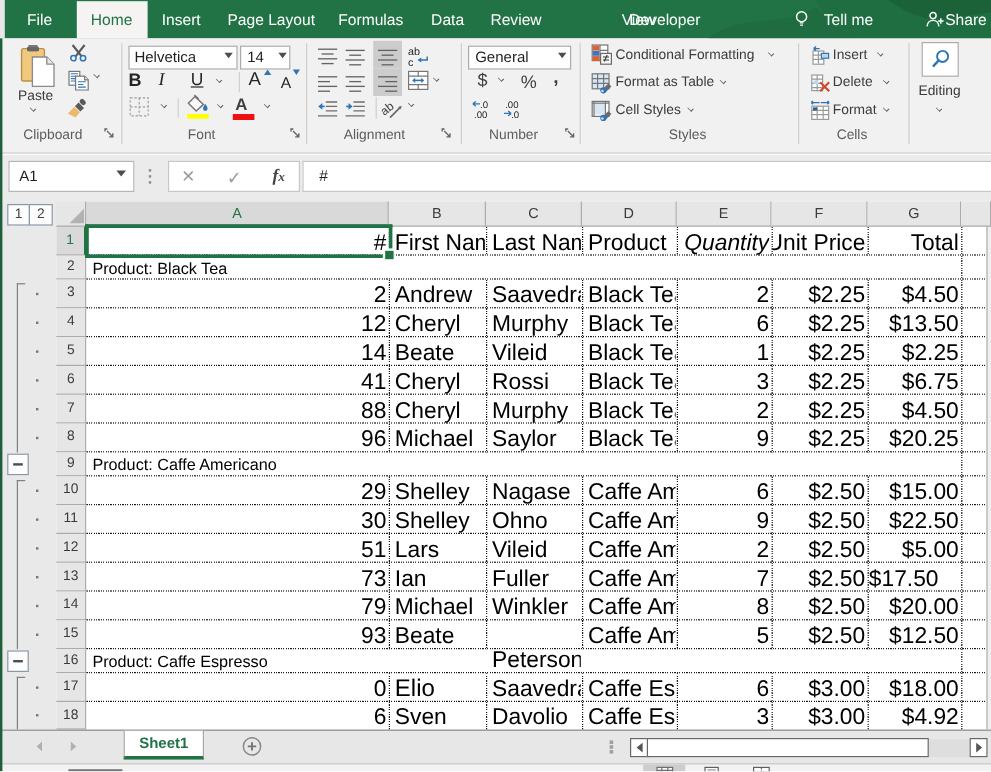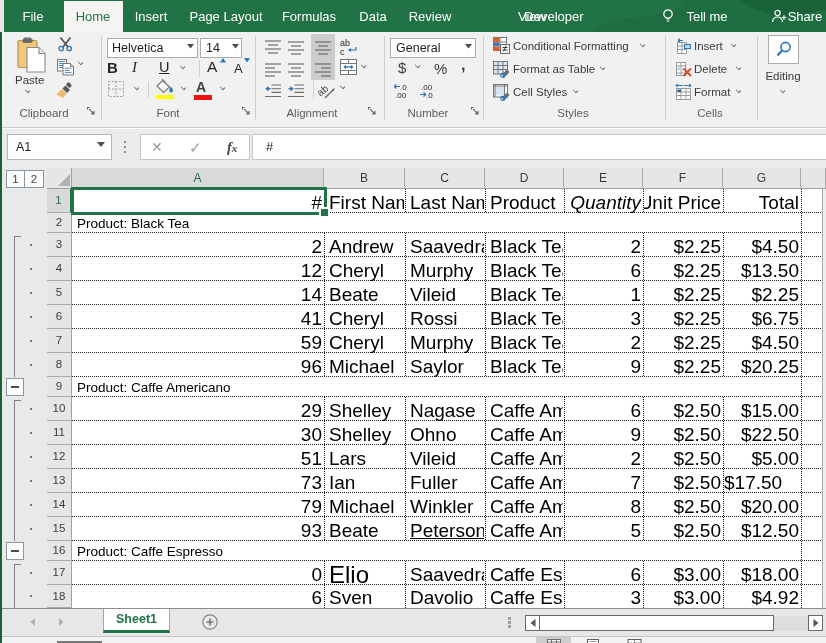--- a/index.html
+++ b/index.html
@@ -404,21 +404,21 @@
 <div class="cell" style="left:565px;top:281px;width:76px;height:24px;line-height:27px;text-align:right;direction:rtl;font-size:19px;">1</div>
 <div class="cell" style="left:644px;top:281px;width:77px;height:24px;line-height:27px;text-align:right;direction:rtl;font-size:19px;">$2.25</div>
 <div class="cell" style="left:724px;top:281px;width:75px;height:24px;line-height:27px;text-align:right;direction:rtl;font-size:19px;">$2.25</div>
 <div class="cell" style="left:73px;top:305px;width:249px;height:24px;line-height:27px;text-align:right;direction:rtl;font-size:19px;">41</div>
 <div class="cell" style="left:329px;top:305px;width:75px;height:24px;line-height:27px;font-size:19px;">Cheryl</div>
 <div class="cell" style="left:410px;top:305px;width:74px;height:24px;line-height:27px;font-size:19px;">Rossi</div>
 <div class="cell" style="left:490px;top:305px;width:73px;height:24px;line-height:27px;font-size:19px;">Black Tea</div>
 <div class="cell" style="left:565px;top:305px;width:76px;height:24px;line-height:27px;text-align:right;direction:rtl;font-size:19px;">3</div>
 <div class="cell" style="left:644px;top:305px;width:77px;height:24px;line-height:27px;text-align:right;direction:rtl;font-size:19px;">$2.25</div>
 <div class="cell" style="left:724px;top:305px;width:75px;height:24px;line-height:27px;text-align:right;direction:rtl;font-size:19px;">$6.75</div>
-<div class="cell" style="left:73px;top:329px;width:249px;height:24px;line-height:27px;text-align:right;direction:rtl;font-size:19px;">59</div>
+<div class="cell" style="left:73px;top:329px;width:249px;height:24px;line-height:27px;text-align:right;direction:rtl;font-size:19px;">88</div>
 <div class="cell" style="left:329px;top:329px;width:75px;height:24px;line-height:27px;font-size:19px;">Cheryl</div>
 <div class="cell" style="left:410px;top:329px;width:74px;height:24px;line-height:27px;font-size:19px;">Murphy</div>
 <div class="cell" style="left:490px;top:329px;width:73px;height:24px;line-height:27px;font-size:19px;">Black Tea</div>
 <div class="cell" style="left:565px;top:329px;width:76px;height:24px;line-height:27px;text-align:right;direction:rtl;font-size:19px;">2</div>
 <div class="cell" style="left:644px;top:329px;width:77px;height:24px;line-height:27px;text-align:right;direction:rtl;font-size:19px;">$2.25</div>
 <div class="cell" style="left:724px;top:329px;width:75px;height:24px;line-height:27px;text-align:right;direction:rtl;font-size:19px;">$4.50</div>
 <div class="cell" style="left:73px;top:353px;width:249px;height:24px;line-height:27px;text-align:right;direction:rtl;font-size:19px;">96</div>
 <div class="cell" style="left:329px;top:353px;width:75px;height:24px;line-height:27px;font-size:19px;">Michael</div>
 <div class="cell" style="left:410px;top:353px;width:74px;height:24px;line-height:27px;font-size:19px;">Saylor</div>
 <div class="cell" style="left:490px;top:353px;width:73px;height:24px;line-height:27px;font-size:19px;">Black Tea</div>
@@ -455,27 +455,27 @@
 <div class="cell" style="left:724px;top:469px;width:75px;height:24px;line-height:27px;text-align:left;direction:rtl;font-size:19px;">$17.50</div>
 <div class="cell" style="left:73px;top:493px;width:249px;height:24px;line-height:27px;text-align:right;direction:rtl;font-size:19px;">79</div>
 <div class="cell" style="left:329px;top:493px;width:75px;height:24px;line-height:27px;font-size:19px;">Michael</div>
 <div class="cell" style="left:410px;top:493px;width:74px;height:24px;line-height:27px;font-size:19px;">Winkler</div>
 <div class="cell" style="left:490px;top:493px;width:73px;height:24px;line-height:27px;font-size:19px;">Caffe Americano</div>
 <div class="cell" style="left:565px;top:493px;width:76px;height:24px;line-height:27px;text-align:right;direction:rtl;font-size:19px;">8</div>
 <div class="cell" style="left:644px;top:493px;width:77px;height:24px;line-height:27px;text-align:right;direction:rtl;font-size:19px;">$2.50</div>
 <div class="cell" style="left:724px;top:493px;width:75px;height:24px;line-height:27px;text-align:right;direction:rtl;font-size:19px;">$20.00</div>
 <div class="cell" style="left:73px;top:517px;width:249px;height:24px;line-height:27px;text-align:right;direction:rtl;font-size:19px;">93</div>
 <div class="cell" style="left:329px;top:517px;width:75px;height:24px;line-height:27px;font-size:19px;">Beate</div>
-<div class="cell" style="left:410px;top:517px;width:74px;height:24px;line-height:27px;font-size:19px;text-decoration:underline;">Peterson</div>
+<div class="cell" style="left:410px;top:537px;width:74px;height:24px;line-height:27px;font-size:19px;">Peterson</div>
 <div class="cell" style="left:490px;top:517px;width:73px;height:24px;line-height:27px;font-size:19px;">Caffe Americano</div>
 <div class="cell" style="left:565px;top:517px;width:76px;height:24px;line-height:27px;text-align:right;direction:rtl;font-size:19px;">5</div>
 <div class="cell" style="left:644px;top:517px;width:77px;height:24px;line-height:27px;text-align:right;direction:rtl;font-size:19px;">$2.50</div>
 <div class="cell" style="left:724px;top:517px;width:75px;height:24px;line-height:27px;text-align:right;direction:rtl;font-size:19px;">$12.50</div>
 <div class="cell" style="left:73px;top:561px;width:249px;height:24px;line-height:27px;text-align:right;direction:rtl;font-size:19px;">0</div>
-<div class="cell" style="left:329px;top:561px;width:75px;height:24px;line-height:27px;font-size:24px;">Elio</div>
+<div class="cell" style="left:329px;top:561px;width:75px;height:24px;line-height:27px;font-size:20px;">Elio</div>
 <div class="cell" style="left:410px;top:561px;width:74px;height:24px;line-height:27px;font-size:19px;">Saavedra</div>
 <div class="cell" style="left:490px;top:561px;width:73px;height:24px;line-height:27px;font-size:19px;">Caffe Espresso</div>
 <div class="cell" style="left:565px;top:561px;width:76px;height:24px;line-height:27px;text-align:right;direction:rtl;font-size:19px;">6</div>
 <div class="cell" style="left:644px;top:561px;width:77px;height:24px;line-height:27px;text-align:right;direction:rtl;font-size:19px;">$3.00</div>
 <div class="cell" style="left:724px;top:561px;width:75px;height:24px;line-height:27px;text-align:right;direction:rtl;font-size:19px;">$18.00</div>
 <div class="cell" style="left:73px;top:585px;width:249px;height:23px;line-height:26px;text-align:right;direction:rtl;font-size:19px;">6</div>
 <div class="cell" style="left:329px;top:585px;width:75px;height:23px;line-height:26px;font-size:19px;">Sven</div>
 <div class="cell" style="left:410px;top:585px;width:74px;height:23px;line-height:26px;font-size:19px;">Davolio</div>
 <div class="cell" style="left:490px;top:585px;width:73px;height:23px;line-height:26px;font-size:19px;">Caffe Espresso</div>
 <div class="cell" style="left:565px;top:585px;width:76px;height:23px;line-height:26px;text-align:right;direction:rtl;font-size:19px;">3</div>

